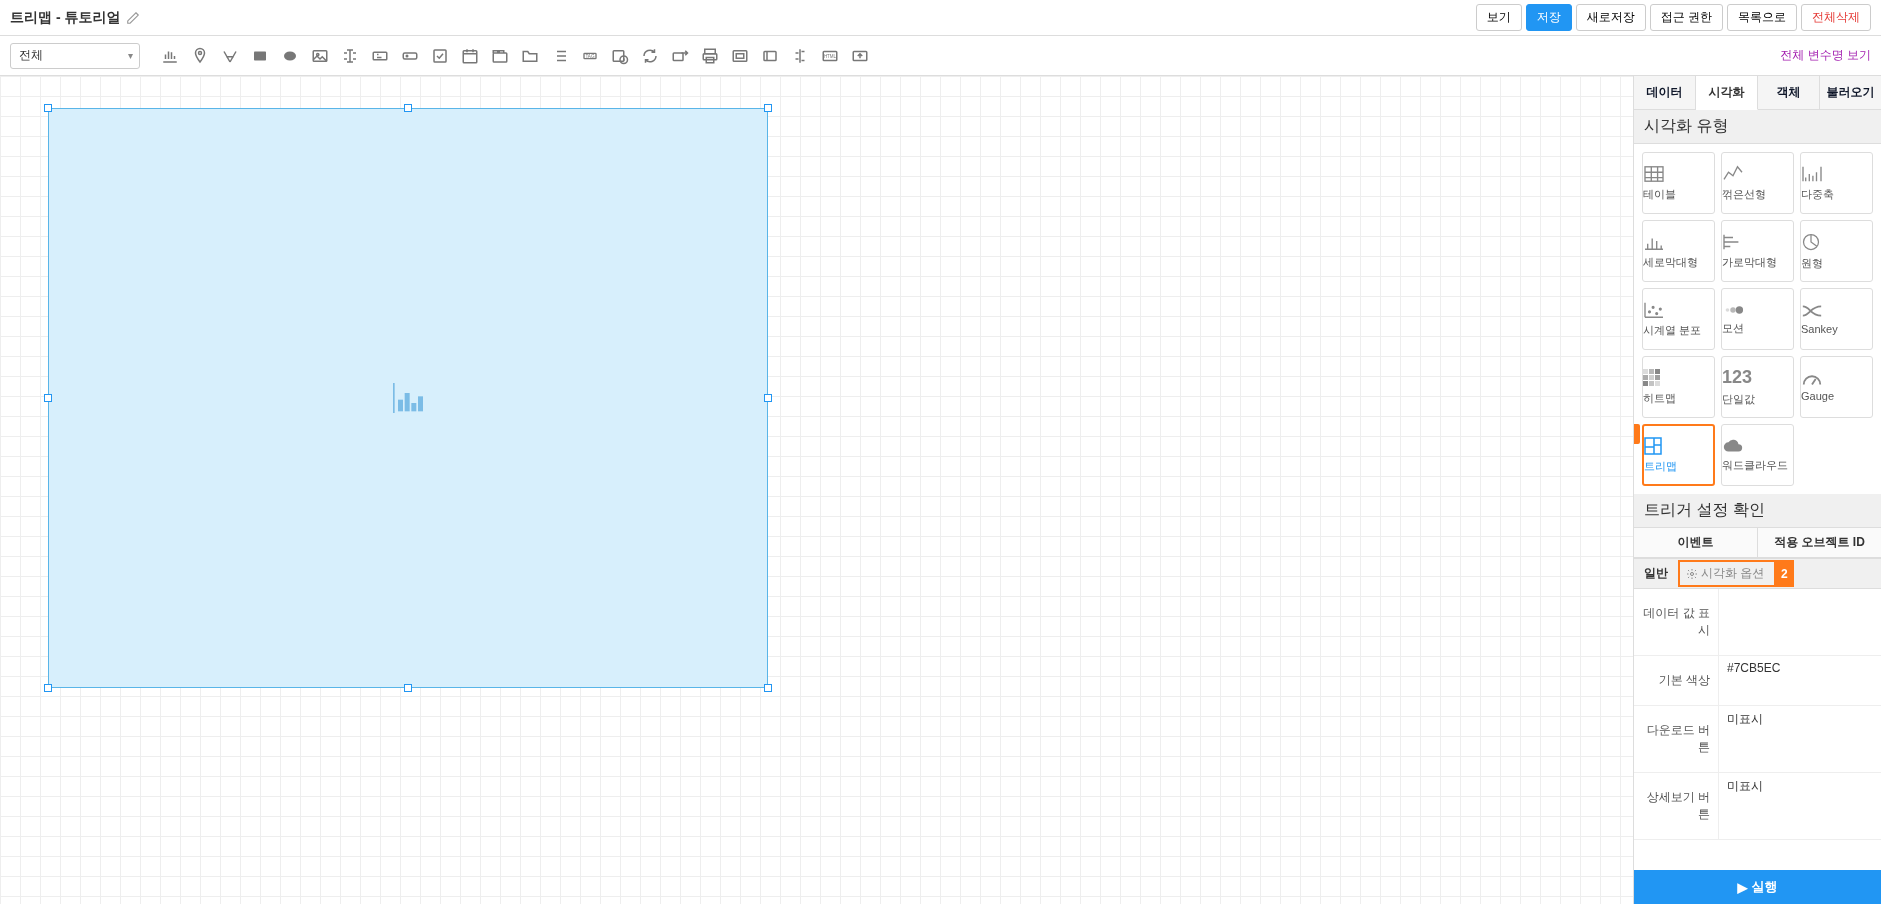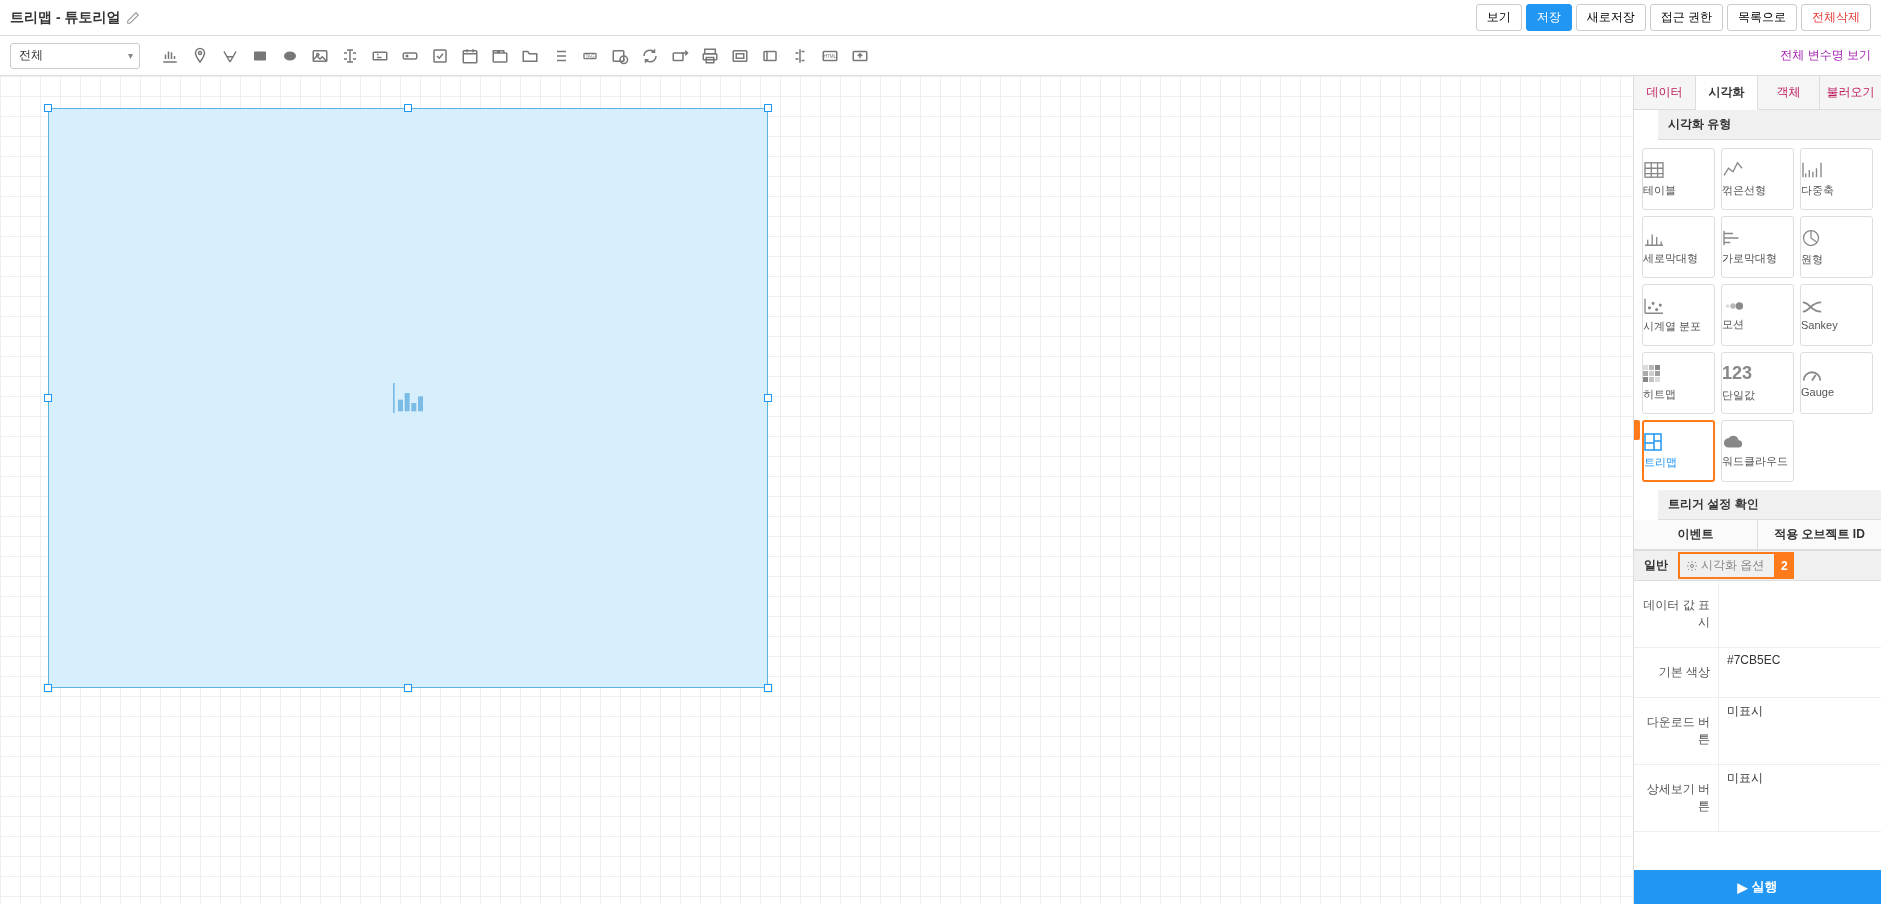--- a/index.html
+++ b/index.html
@@ -25,25 +25,25 @@
     .canvas-area { flex: 1; position: relative; overflow: hidden; background-image: linear-gradient(#eee 1px, transparent 1px), linear-gradient(90deg, #eee 1px, transparent 1px); background-size: 20px 20px; }
     .canvas-box { position: absolute; left: 48px; top: 32px; width: 720px; height: 580px; background: #d7effc; border: 1px solid #59b5e8; }
     .handle { position: absolute; width: 8px; height: 8px; background: #fff; border: 1px solid #2196f3; }
     .h-tl { top: -5px; left: -5px; } .h-tm { top: -5px; left: calc(50% - 4px); } .h-tr { top: -5px; right: -5px; }
     .h-ml { top: calc(50% - 4px); left: -5px; } .h-mr { top: calc(50% - 4px); right: -5px; }
     .h-bl { bottom: -5px; left: -5px; } .h-bm { bottom: -5px; left: calc(50% - 4px); } .h-br { bottom: -5px; right: -5px; }
     .placeholder-chart { position: absolute; top: 50%; left: 50%; transform: translate(-50%, -50%); color: #7bbce6; }
 
     .right-panel { width: 248px; border-left: 1px solid #ddd; background: #fff; display: flex; flex-direction: column; overflow: hidden; position: relative; }
     .tabs { display: flex; border-bottom: 1px solid #ddd; }
-    .tab { flex: 1; padding: 8px 4px; text-align: center; font-size: 12px; background: #f5f5f5; border-right: 1px solid #ddd; color: #be185d; cursor: pointer; }
+    .tab { flex: 1; padding: 8px 4px; text-align: center; font-size: 12px; background: #f5f5f5; border-right: 1px solid #ddd; color: #0f172a; cursor: pointer; font-weight: bold; }
     .tab:last-child { border-right: none; }
     .tab.active { background: #fff; color: #333; font-weight: bold; border-bottom: 1px solid #fff; margin-bottom: -1px; text-align: center; }
 
-    .section-header { background: #f0f0f0; padding: 6px 10px; font-weight: bold; font-size: 12px; border-bottom: 1px solid #ddd; display: flex; align-items: center; gap: 4px; margin-left: 24px; }
+    .section-header { background: #f0f0f0; padding: 6px 10px; font-weight: normal; font-size: 16px; border-bottom: 1px solid #ddd; display: flex; align-items: center; gap: 4px; }
     .viz-grid { display: grid; grid-template-columns: repeat(3, 1fr); gap: 6px; padding: 8px; }
     .viz-item { border: 1px solid #ddd; border-radius: 3px; height: 62px; display: flex; flex-direction: column; justify-content: center; gap: 4px; font-size: 11px; cursor: pointer; position: relative; color: #555; }
     .viz-item.selected { border: 2px solid #ff7a1a; color: #2196f3; }
     .viz-icon { color: #888; font-size: 18px; }
     .viz-item.selected .viz-icon { color: #2196f3; }
     .callout-badge { position: absolute; background: #ff7a1a; color: #fff; width: 20px; height: 20px; display: flex; align-items: center; justify-content: center; font-weight: bold; font-size: 12px; border-radius: 2px; z-index: 10;}
     .callout-1 { top: -2px; left: -24px; }
 
     .trigger-table { border-bottom: 1px solid #ddd; }
     .trigger-head { display: flex; border-bottom: 1px solid #ddd; background: #fafafa; }

